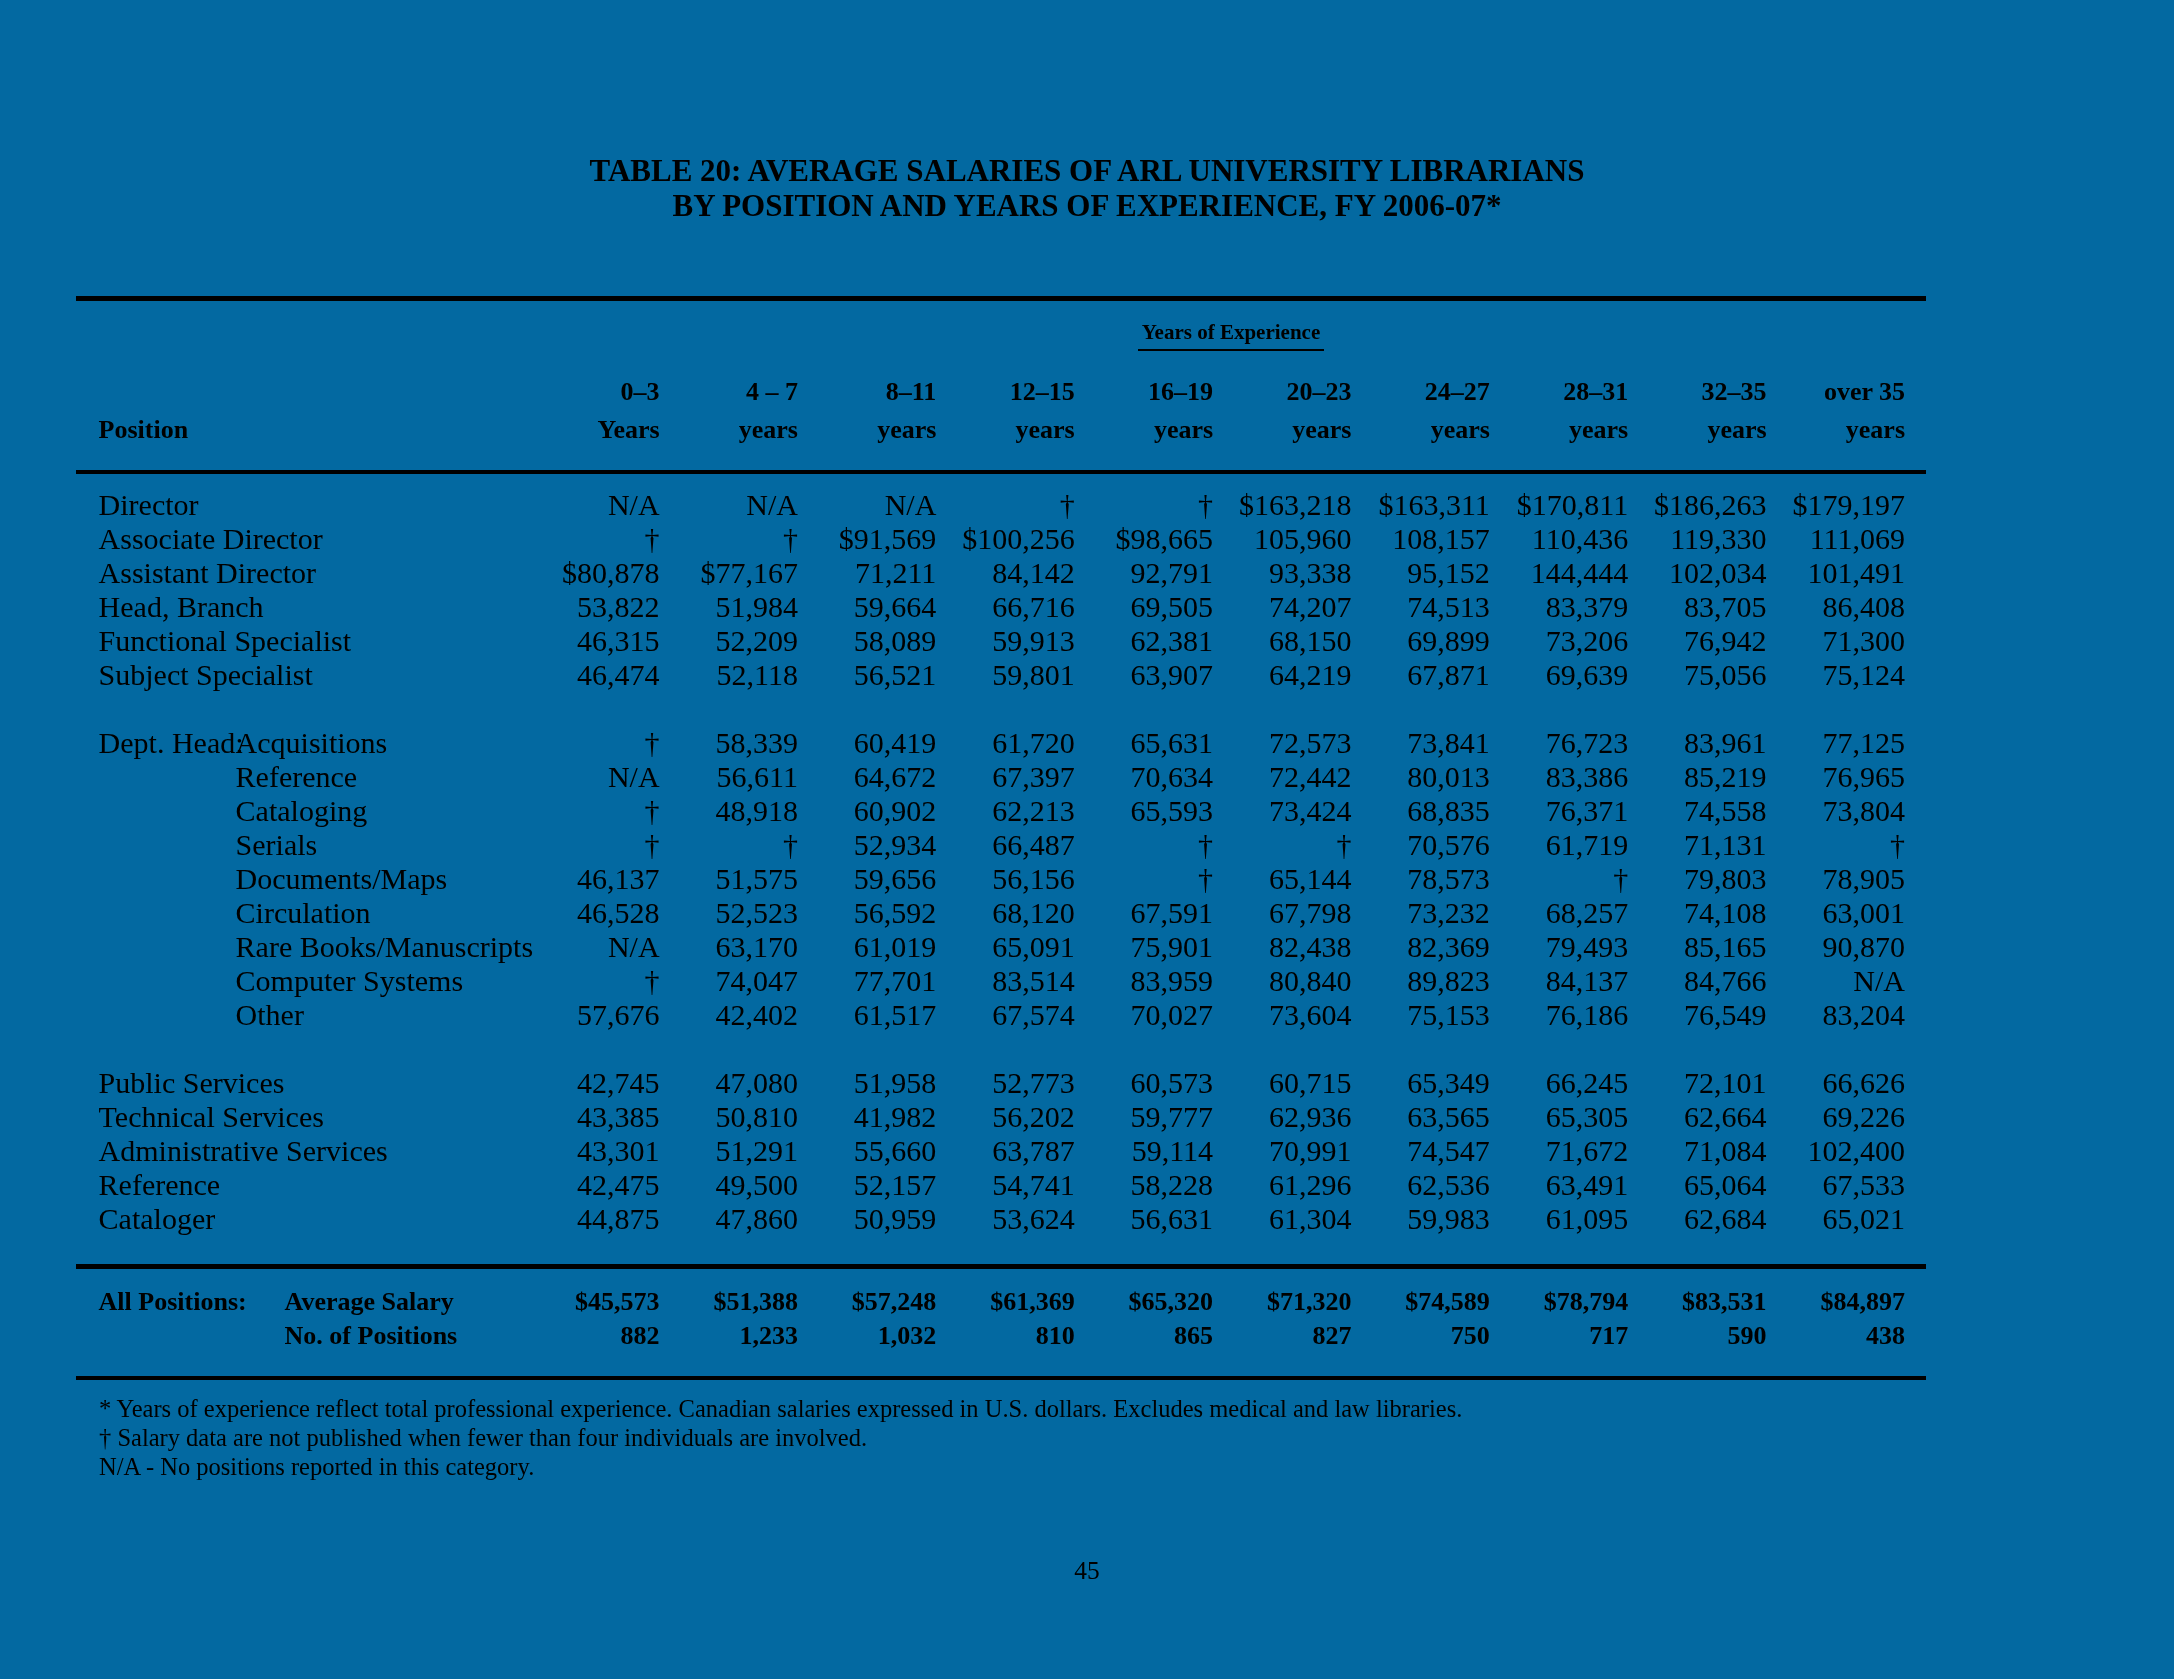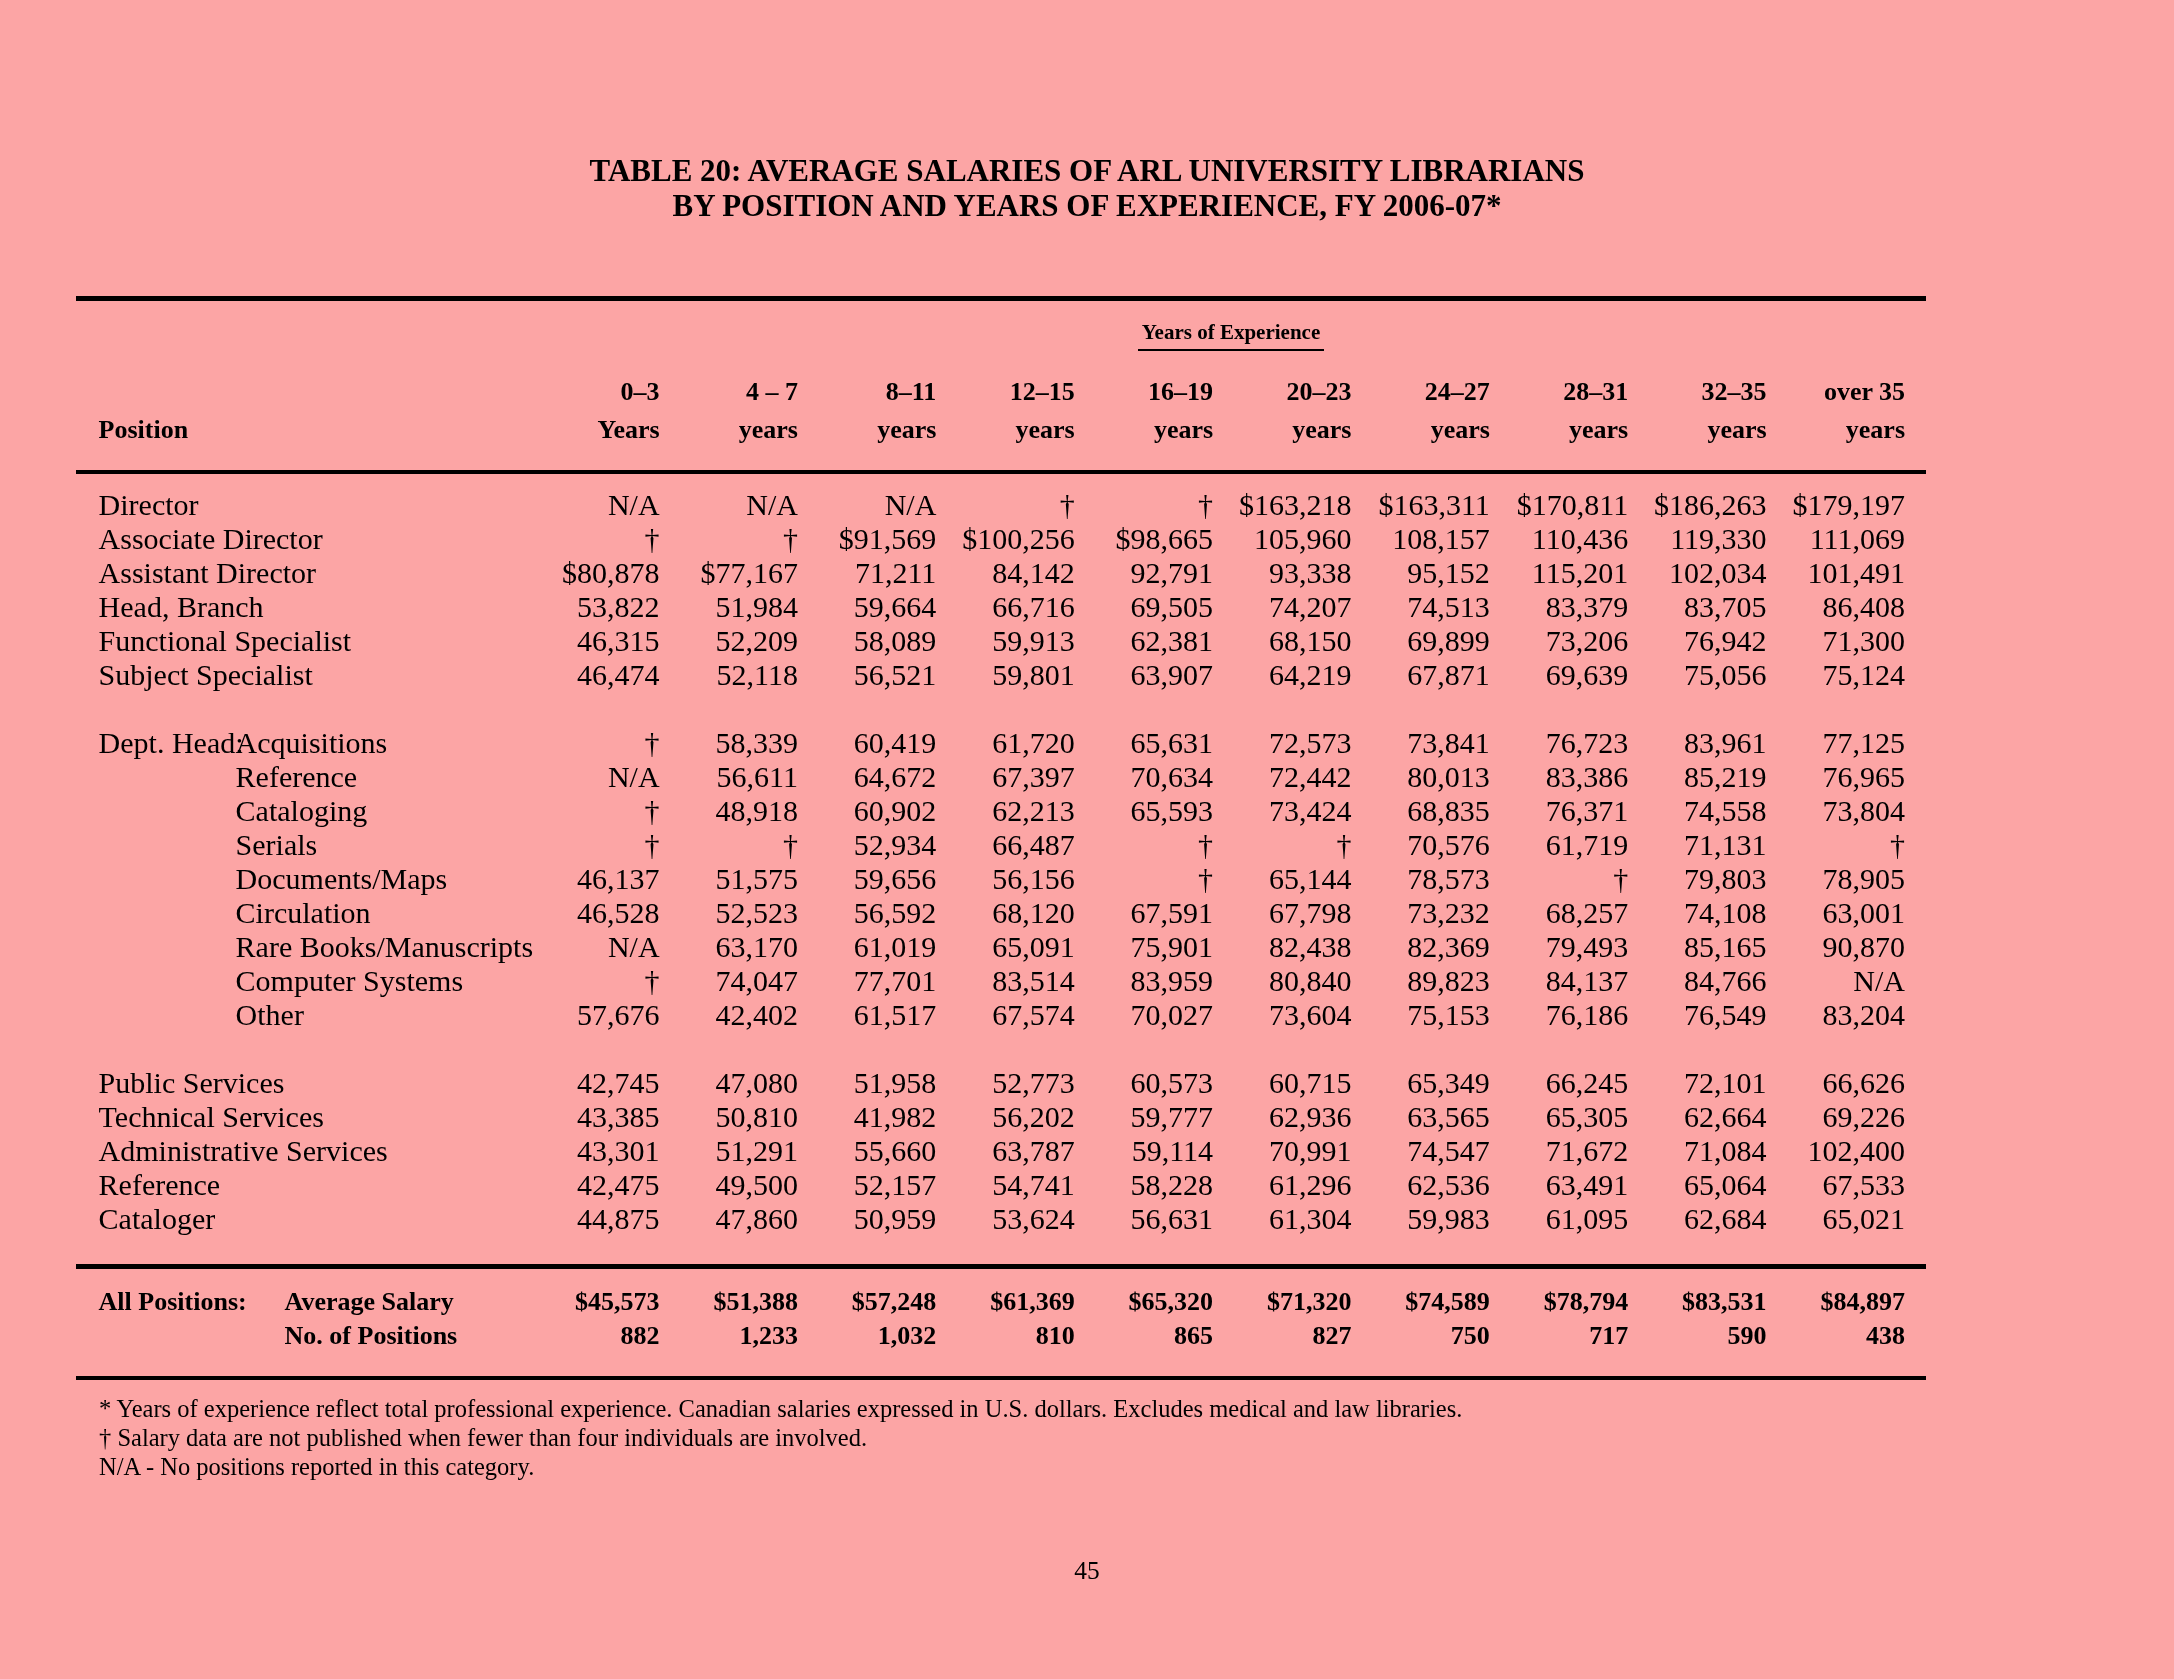--- a/index.html
+++ b/index.html
@@ -6,21 +6,21 @@
     margin: 0;
     padding: 0;
     background: #ffffff;
     color: #000000;
     font-family: "Liberation Serif", "DejaVu Serif", serif;
   }
   .page {
     position: relative;
     width: 2174px;
     height: 1680px;
-    background: #fca5a5;
+    background: #0369a1;
     overflow: hidden;
   }
   .title {
     margin: 0;
     padding-top: 153px;
     text-align: center;
     font-weight: bold;
     font-size: 31px;
     line-height: 35px;
   }
@@ -220,21 +220,21 @@
           </tr>
           <tr>
             <td class="label"><span>Assistant Director</span></td>
             <td class="num">$80,878</td>
             <td class="num">$77,167</td>
             <td class="num">71,211</td>
             <td class="num">84,142</td>
             <td class="num">92,791</td>
             <td class="num">93,338</td>
             <td class="num">95,152</td>
-            <td class="num">115,201</td>
+            <td class="num">144,444</td>
             <td class="num">102,034</td>
             <td class="num">101,491</td>
           </tr>
           <tr>
             <td class="label"><span>Head, Branch</span></td>
             <td class="num">53,822</td>
             <td class="num">51,984</td>
             <td class="num">59,664</td>
             <td class="num">66,716</td>
             <td class="num">69,505</td>

